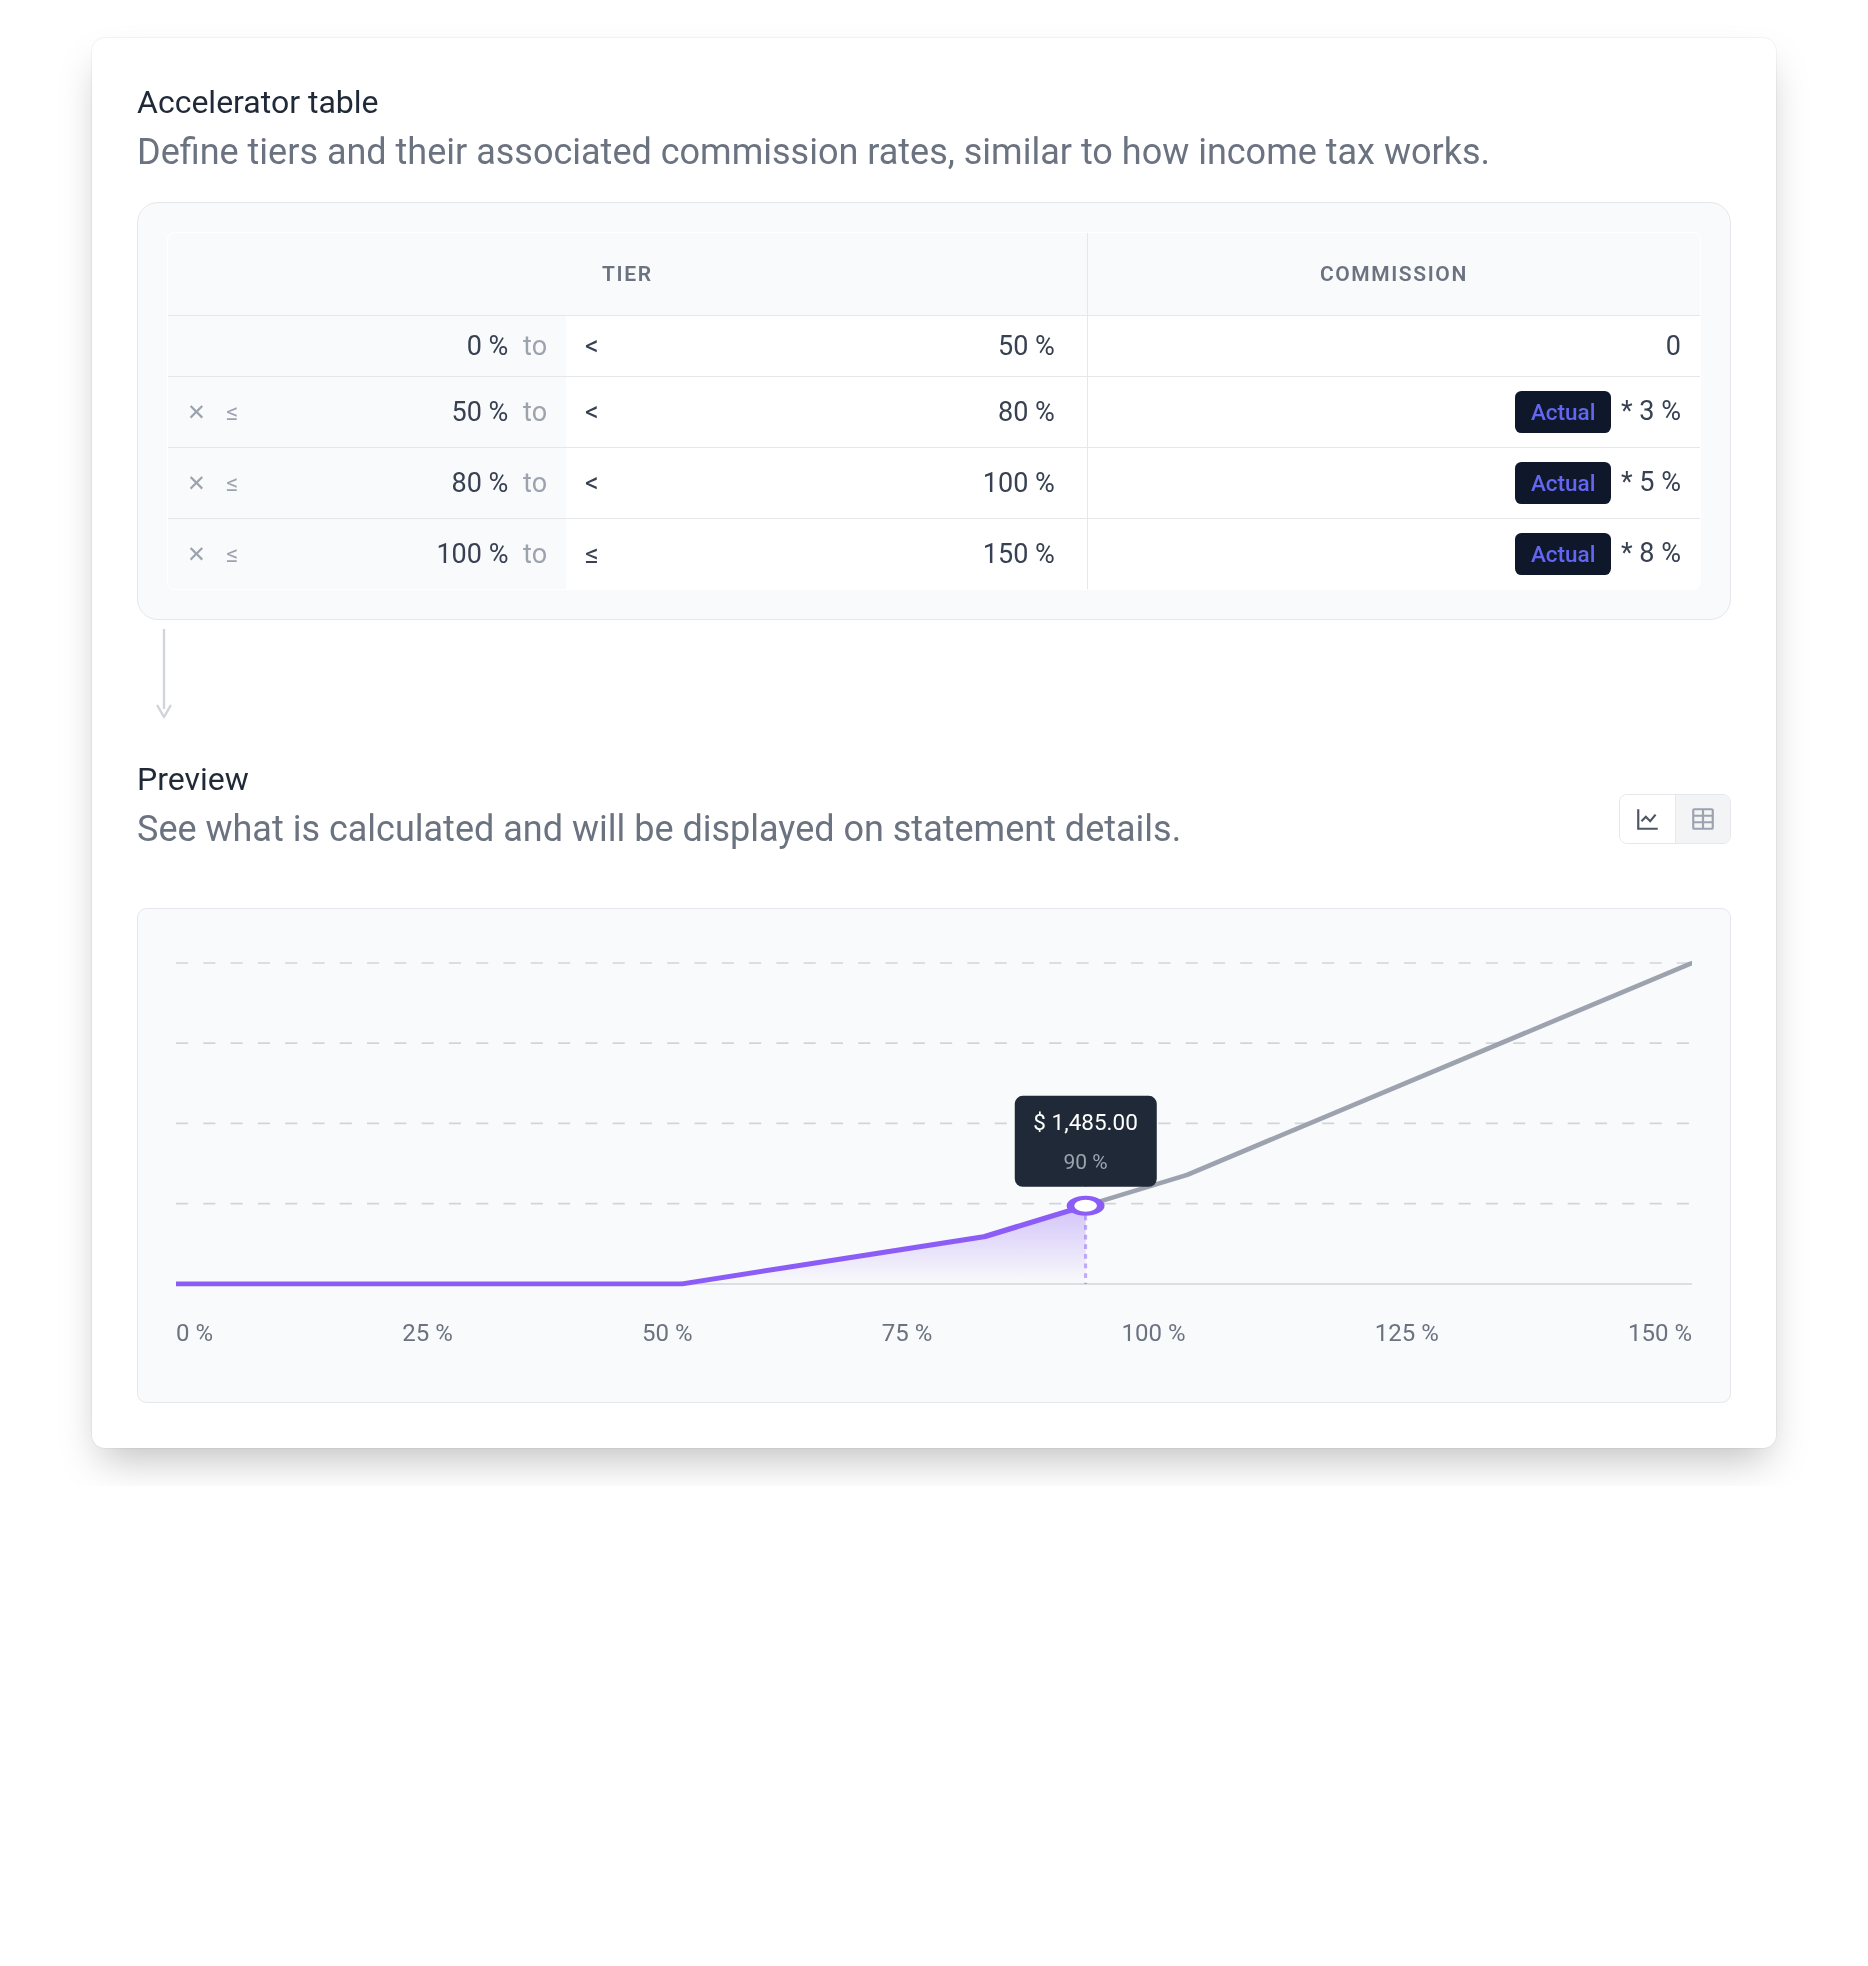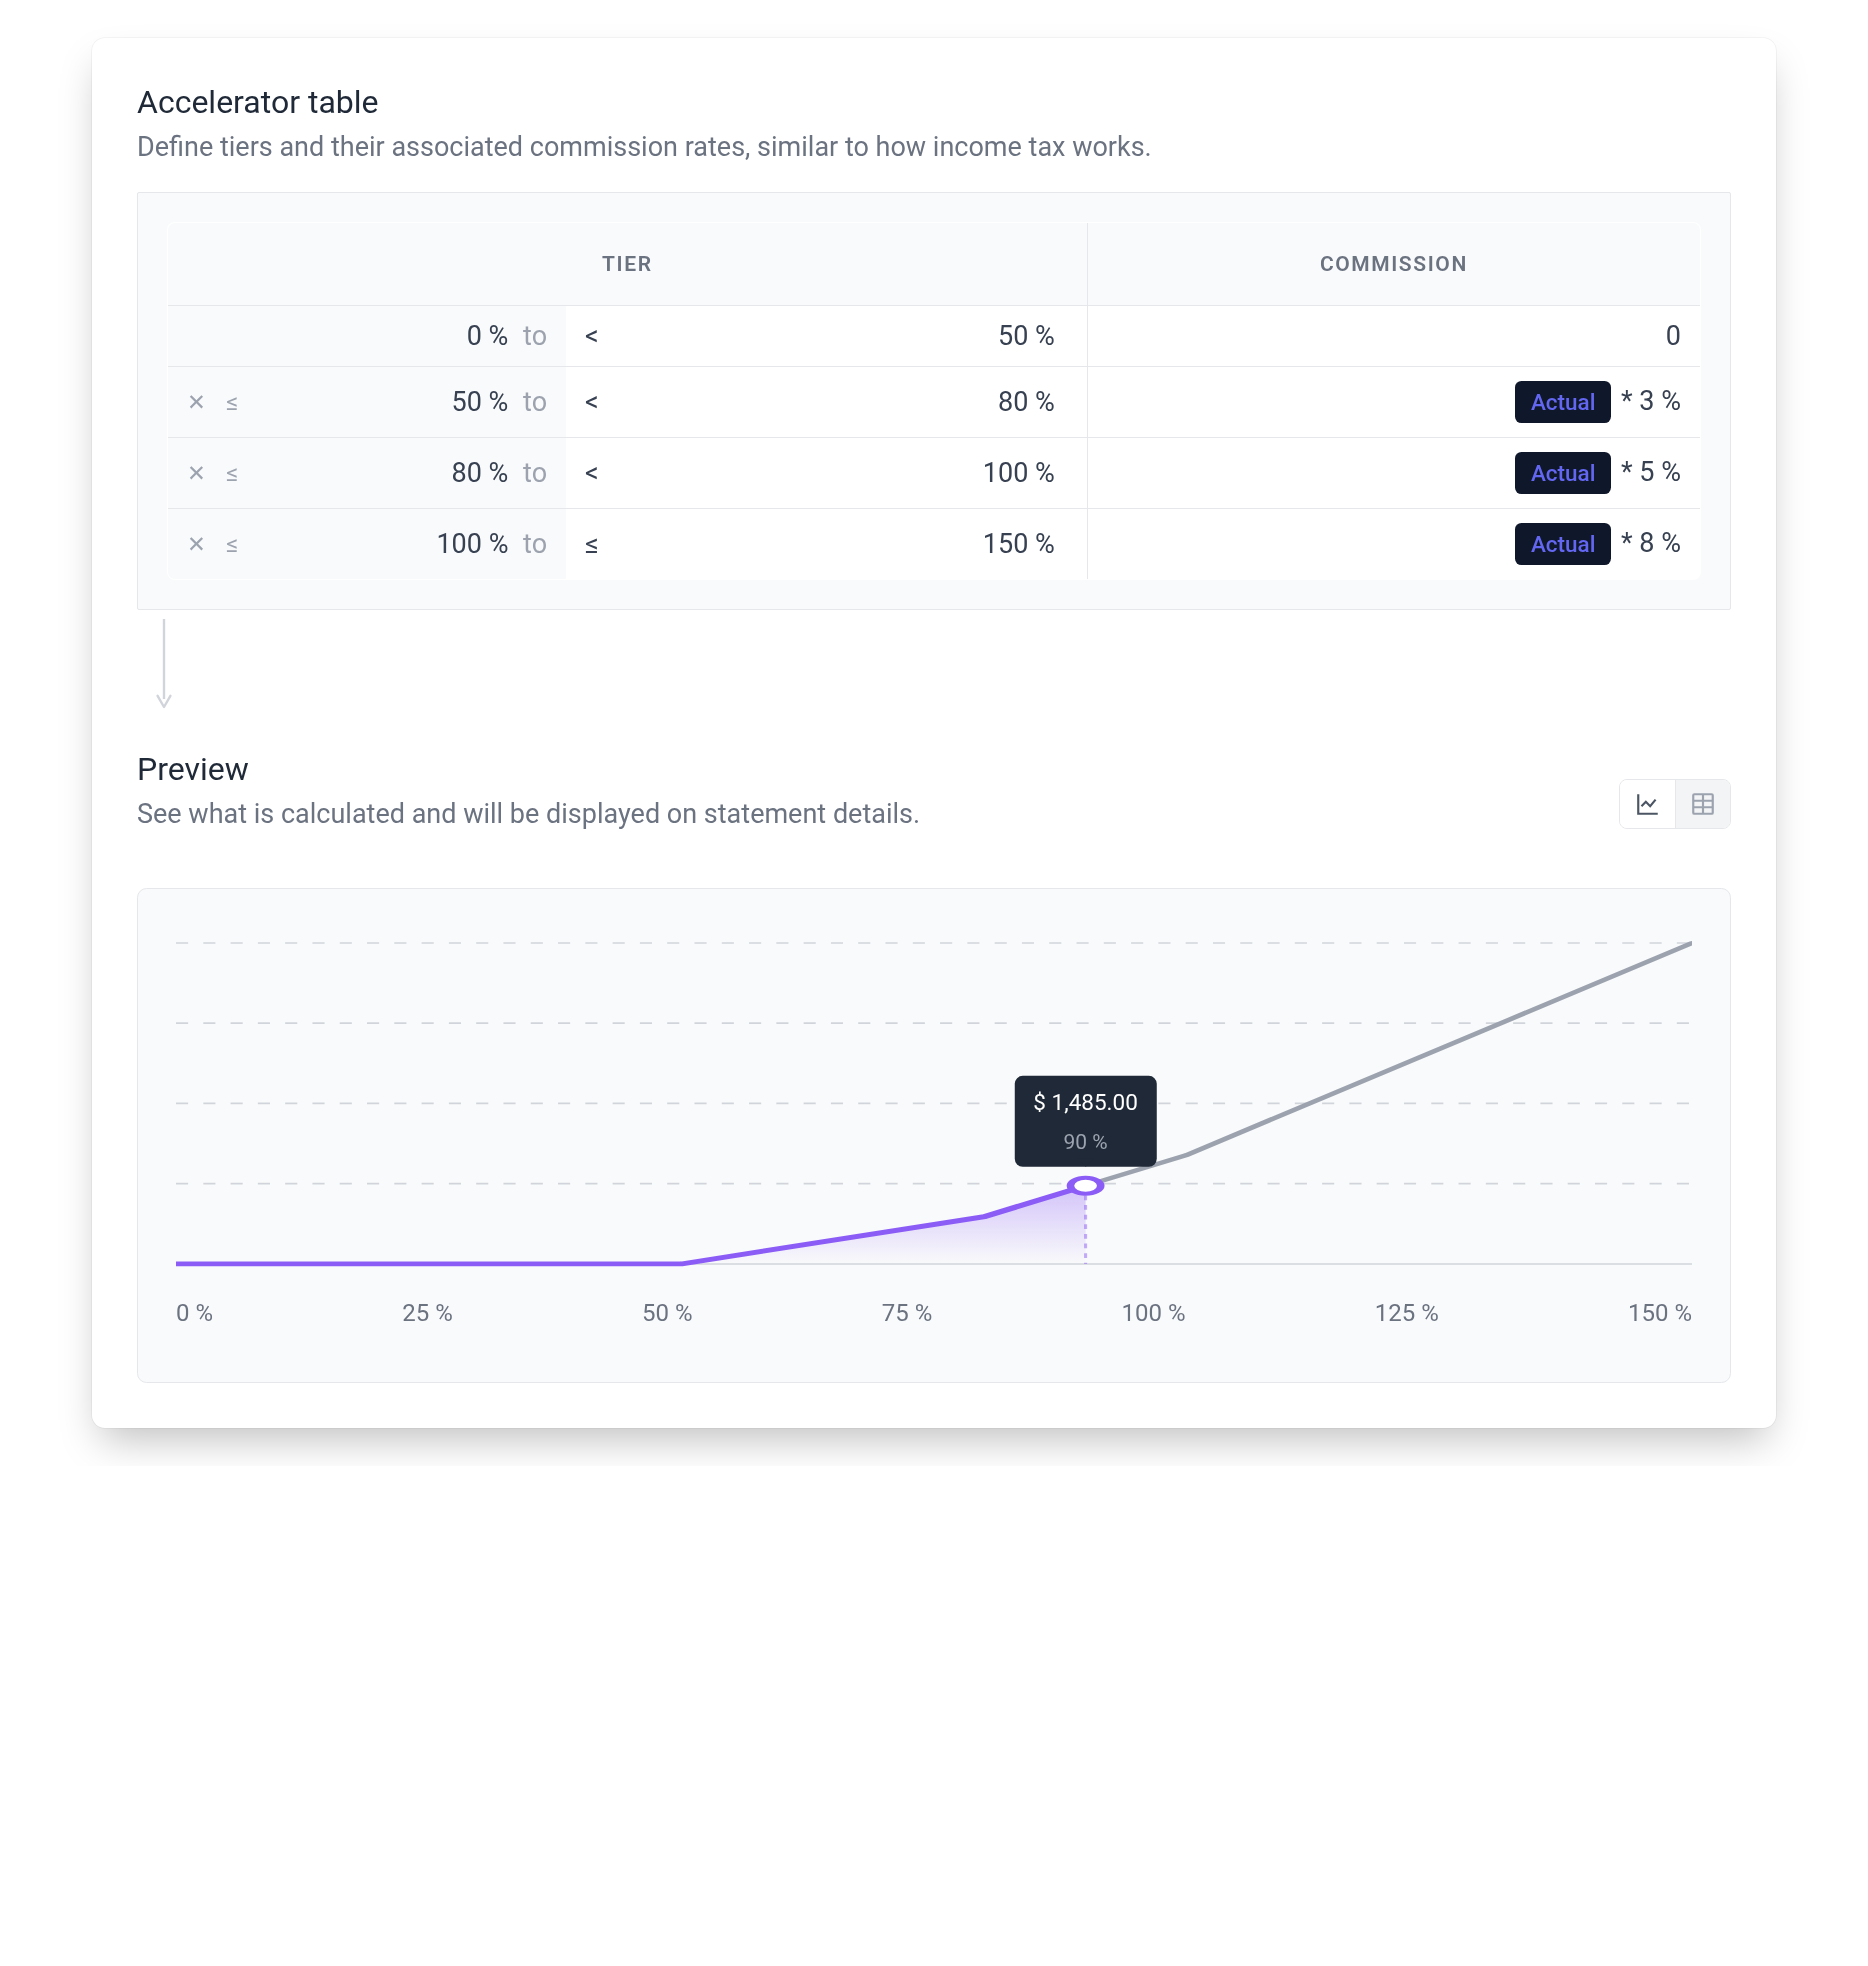--- a/index.html
+++ b/index.html
@@ -17,28 +17,28 @@
   max-width: 1684px;
   margin: 0 auto;
 }
 .section-title {
   font-size: 32px;
   font-weight: 400;
   color: #1f2937;
   margin-bottom: 9.6px;
 }
 .section-desc {
-  font-size: 27px;
+  font-size: 36px;
   color: #6b7280;
   margin-bottom: 29px;
 }
 .panel {
   background: #f9fafb;
   border: 0.8px solid #e5e7eb;
-  border-radius: 2px;
+  border-radius: 21px;
   padding: 29px;
 }
 .tier-table {
   width: 100%;
   border-collapse: collapse;
   background: #fff;
   border: 0.8px solid #e5e7eb;
   border-radius: 8px;
   overflow: hidden;
 }

